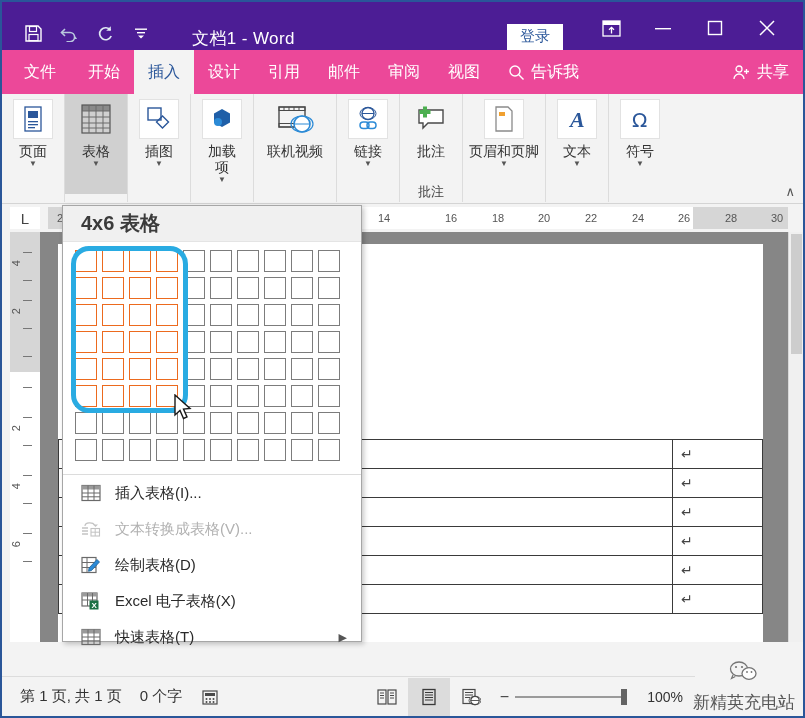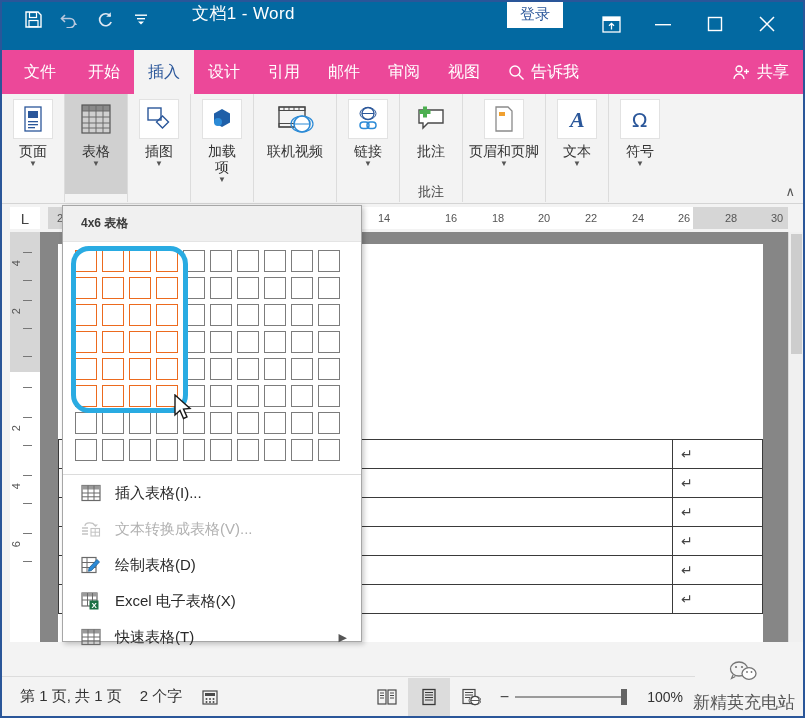--- a/index.html
+++ b/index.html
@@ -13,22 +13,22 @@
     position: relative;
     width: 805px; height: 718px;
     border: 2px solid #2a5699;
     background: #f3f3f3;
     overflow: hidden;
   }
 
   
   .titlebar {
     position: absolute; left: 0; top: 0; width: 801px; height: 48px;
-    background: #0369a1;
-    display: flex; align-items: flex-start;
+    background: #4c1d95;
+    display: flex; align-items: flex-end;
   }
   .qat { display: flex; align-items: center; padding-left: 14px; gap: 2px; }
   .qat-btn {
     width: 34px; height: 34px; display: flex; align-items: center; justify-content: center;
     color: #ffffff; font-size: 19px; line-height: 1;
   }
   .qat-btn.dim { color: #b9c8de; }
   .qat-btn svg { display: block; }
   .title-text {
     flex: 0 0 auto; margin-left: 34px;
@@ -174,21 +174,21 @@
   
   .dropdown {
     position: absolute; left: 60px; top: 203px; width: 300px; height: 437px;
     background: #ffffff; border: 1px solid #a6a6a6;
     box-shadow: 2px 2px 5px rgba(0,0,0,.22);
     z-index: 40;
   }
   .dd-header {
     height: 36px; background: #f0f0f0; border-bottom: 1px solid #e4e4e4;
     display: flex; align-items: center; padding-left: 18px;
-    font-size: 12px; font-weight: bold; color: #3b3b3b;
+    font-size: 20px; font-weight: bold; color: #3b3b3b;
   }
   .dd-grid {
     position: relative; padding: 8px 0 6px 12px;
     display: grid; grid-template-columns: repeat(10, 27px); grid-auto-rows: 27px;
   }
   .cell {
     width: 22px; height: 22px; border: 1.6px solid #7c7c7c; background: #ffffff;
   }
   .cell.sel { border-color: #ec6a1e; }
   .hl-box {
@@ -714,21 +714,21 @@
           <path d="M7 1.5 V16.5 M13 1.5 V16.5 M1 9 H19 M1 12.8 H19" stroke="#6a6a6a" stroke-width="1"></path>
         </svg>
       </span>
       <span>快速表格(T)</span>
       <span class="dd-arrow">▶</span>
     </div>
   </div>
 
   <div class="statusbar">
     <div class="sb-item">第 1 页, 共 1 页</div>
-    <div class="sb-item">2 个字</div>
+    <div class="sb-item">0 个字</div>
     <div class="sb-ico">
       <svg width="20" height="20" viewBox="0 0 20 20">
         <rect x="3" y="4" width="14" height="13" fill="none" stroke="#4a4a4a" stroke-width="1.2"></rect>
         <rect x="5" y="6" width="10" height="3" fill="#4a4a4a"></rect>
         <circle cx="6.5" cy="12" r="1" fill="#4a4a4a"></circle>
         <circle cx="10" cy="12" r="1" fill="#4a4a4a"></circle>
         <circle cx="13.5" cy="12" r="1" fill="#4a4a4a"></circle>
         <circle cx="6.5" cy="15" r="1" fill="#4a4a4a"></circle>
         <circle cx="10" cy="15" r="1" fill="#4a4a4a"></circle>
         <circle cx="13.5" cy="15" r="1" fill="#4a4a4a"></circle>

